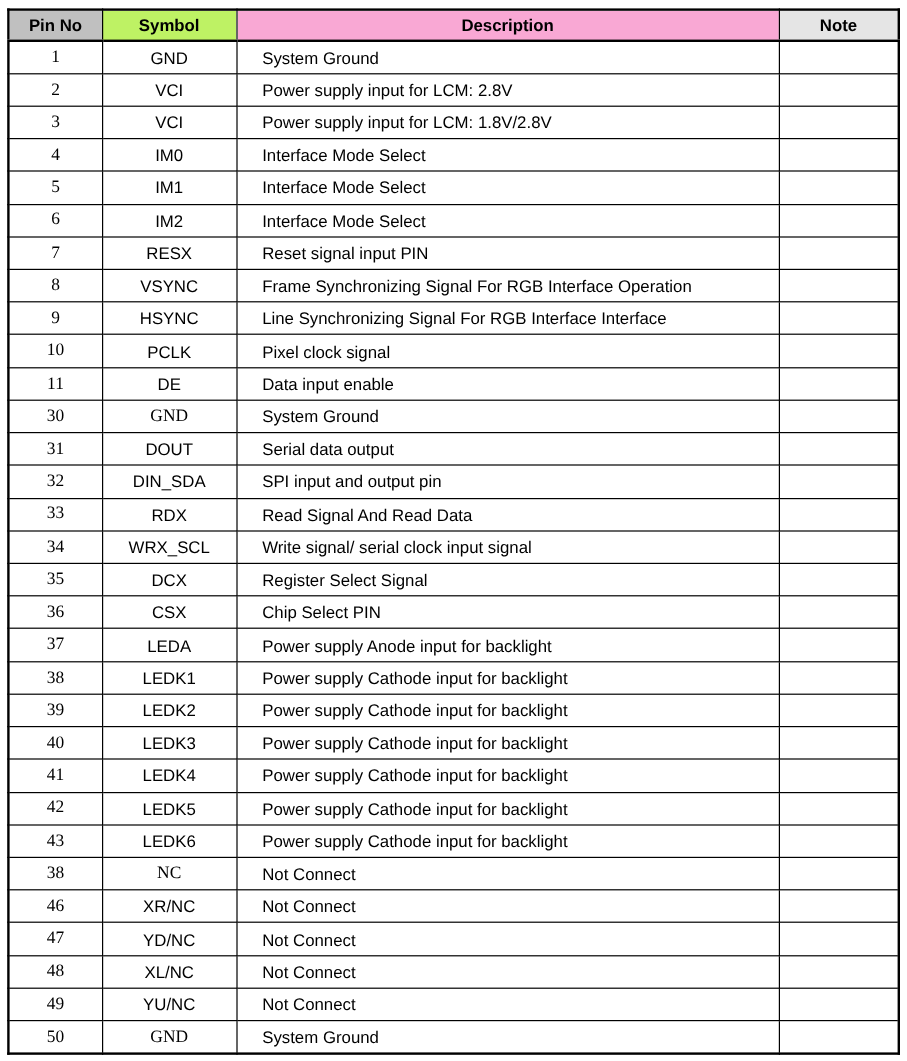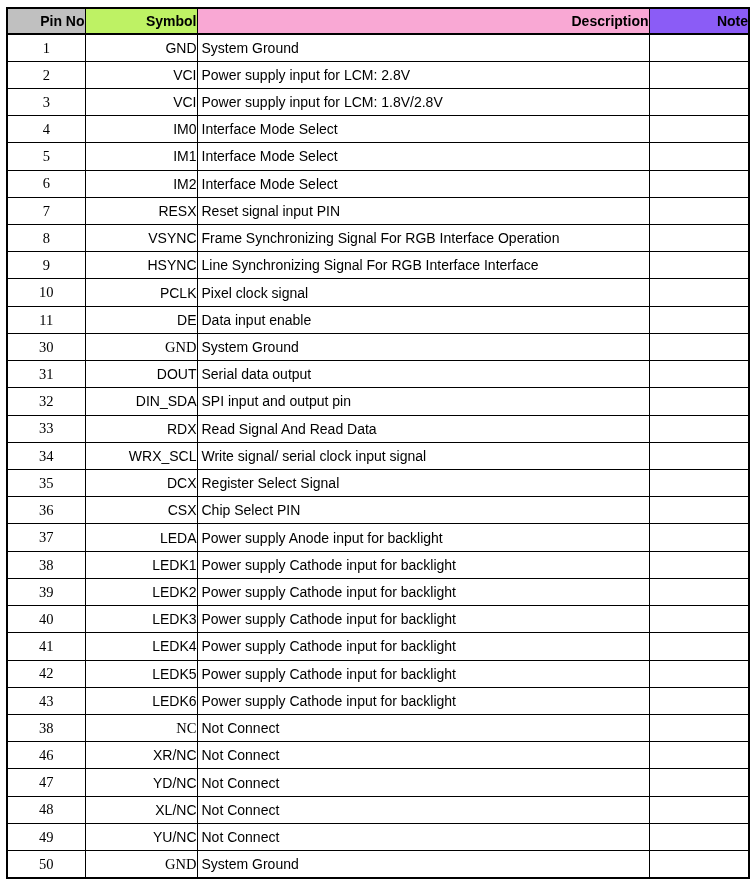--- a/index.html
+++ b/index.html
@@ -29,46 +29,46 @@
   th, td {
     border: 1px solid #000000;
     overflow: hidden;
     white-space: nowrap;
     padding: 0;
     vertical-align: middle;
   }
   thead th {
     font-weight: bold;
     font-size: 14px;
-    text-align: right;
+    text-align: center;
     height: 24px;
     border-bottom: 2px solid #000000;
   }
   tbody tr {
     height: 25px;
   }
   td {
     font-size: 14px;
     line-height: 1;
   }
   td.pin-cell {
     text-align: center;
     font-family: "Liberation Serif", serif;
     font-size: 14.5px;
   }
   td.symbol-cell {
-    text-align: right;
+    text-align: center;
   }
   td.symbol-cell.serif {
     font-family: "Liberation Serif", serif;
     font-size: 14.5px;
   }
   td.desc-cell {
     text-align: left;
-    padding-left: 4px;
+    padding-left: 21px;
   }
   td.note-cell {
     text-align: center;
   }
 </style>
 </head>
 <body>
 
 <div class="table-wrap">
   <table class="pin-table">
@@ -76,21 +76,21 @@
       <col style="width:78px">
       <col style="width:112px">
       <col style="width:452px">
       <col style="width:100px">
     </colgroup>
     <thead>
       <tr>
         <th style="background: rgb(192, 192, 192);">Pin No</th>
         <th style="background: #bef264;">Symbol</th>
         <th style="background: #f9a8d4;">Description</th>
-        <th style="background: #8b5cf6; margin-left: 20px;">Note</th>
+        <th style="background: #e5e5e5; margin-left: 20px;">Note</th>
       </tr>
     </thead>
     <tbody>
         <tr>
           <td class="pin-cell">1</td>
           <td class="symbol-cell">GND</td>
           <td class="desc-cell">System Ground</td>
           <td class="note-cell"></td>
         </tr>
         <tr>

